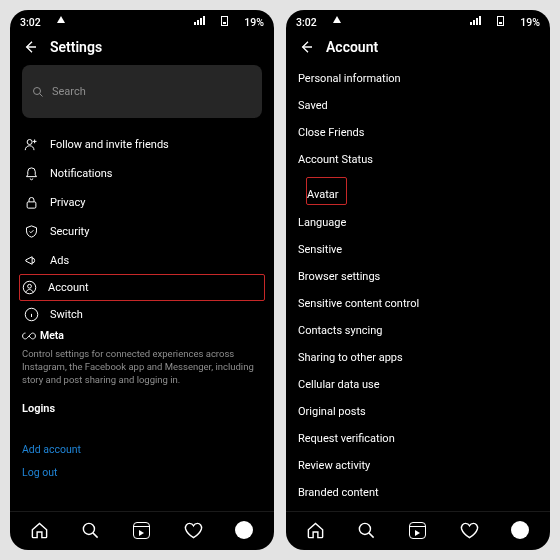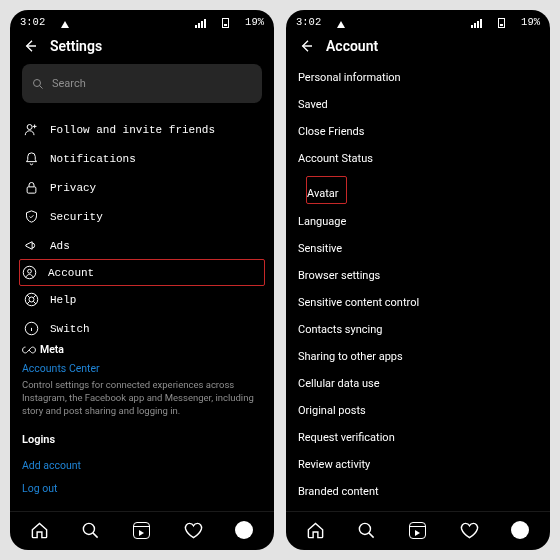--- a/index.html
+++ b/index.html
@@ -25,52 +25,52 @@
     font-size: 11px;
   }
   .statusbar {
     display: flex;
     justify-content: space-between;
     align-items: center;
     padding: 6px 10px 2px 10px;
     font-size: 10.5px;
     font-weight: 500;
   }
-  .statusbar .left, .statusbar .right { display:flex; align-items:flex-end; gap:16px;font-family:Liberation Mono, monospace; }
+  .statusbar .left, .statusbar .right { display:flex; align-items:flex-start; gap:16px; }
   .tri { width:0; height:0; border-left:4px solid transparent; border-right:4px solid transparent; border-bottom:7px solid #fff; display:inline-block; }
   .sig { display:flex; align-items:flex-end; gap:1px; }
   .sig span { width:2px; background:#fff; }
   .sig span:nth-child(1){height:3px;} .sig span:nth-child(2){height:5px;} .sig span:nth-child(3){height:7px;} .sig span:nth-child(4){height:9px;}
   .batt { width:7px; height:10px; border:1px solid #fff; position:relative; display:inline-block;}
   .batt::before { content:""; position:absolute; left:1px; right:1px; bottom:1px; height:2px; background:#fff;}
   .header {
     display:flex; align-items:center; gap:12px; padding: 8px 12px 10px 12px; text-align: right;
   }
   .header .title { font-size: 14px; font-weight:600; }
   .back-arrow svg { width:16px; height:16px; display:block; }
   .content { flex:1; overflow:hidden; padding: 0 12px; }
   .search {
     background:#262626; border-radius:8px; display:flex; align-items:center; gap:8px;
-    padding:13px 10px; color:#8e8e8e; font-size:11px; margin-bottom:12px;
+    padding:20px 10px; color:#8e8e8e; font-size:11px; margin-bottom:12px;
   }
   .search svg { width:12px; height:12px; }
-  .menu { display:flex; flex-direction:column;font-family:Liberation Mono, monospace; }
+  .menu { display:flex; flex-direction:column; }
   .menu-item {
     display:flex; align-items:center; gap:11px; padding:7px 2px; font-size:11px;
   }
   .menu-item .icn { width:15px; height:15px; display:flex; align-items:center; justify-content:center; }
   .menu-item .icn svg { width:15px; height:15px; stroke:#fff; fill:none; stroke-width:1.6; }
   .hl { border:1.5px solid #c62828; border-radius:2px; padding:5px 2px 5px 2px; margin:-1px -3px; }
   .hl-narrow { display:inline-block; border:1.5px solid #c62828; border-radius:2px; padding:10px 8px 3px 0; margin:-3px 8px; }
   .meta-block { font-size:10.5px; }
   .meta-logo { display:flex; align-items:center; gap:4px; margin-bottom:6px; font-weight:600;}
   .infinity { width:14px; height:8px; }
   .link { color:#1f84d6; }
   .meta-desc { color:#8e8e8e; font-size:9.5px; line-height:1.35; margin-top:4px;}
-  .logins-title { font-weight:600; font-size:11px; margin-top:16px; margin-bottom:8px;}
+  .logins-title { font-weight:600; font-size:11px; margin-top:16px; margin-bottom:23px;}
   .login-links div { padding:5px 0; font-size:10.5px; }
   .list2 { display:flex; flex-direction:column; }
   .list2 .row { padding:7px 0; font-size:11px; }
   .switch-row { padding:9px 0 6px 0; font-size:11px; }
   .navbar {
     display:flex; justify-content:space-around; align-items:center;
     padding:8px 4px 10px 4px; border-top:1px solid #1a1a1a;
   }
   .navbar .nav-icn { width:20px; height:20px; display:flex; align-items:center; justify-content:center;}
   .navbar svg { width:19px; height:19px; stroke:#fff; fill:none; stroke-width:1.8; }
@@ -173,45 +173,34 @@
               <circle cx="12" cy="10" r="3"></circle>
               <path d="M6 20c1-3 4-5 6-5s5 2 6 5"></path>
             </svg>
           </span>
         <span>Account</span>
       </div>
       <div class="menu-item">
         <span class="icn">
             <svg viewBox="0 0 24 24">
               <circle cx="12" cy="12" r="10"></circle>
-              <circle cx="12" cy="12" r="4"></circle>
-              <path d="M5 5l4 4M19 5l-4 4M5 19l4-4M19 19l-4-4"></path>
-            </svg>
-          </span>
-        <span>Help</span>
-      </div>
-      <div class="menu-item">
-        <span class="icn">
-            <svg viewBox="0 0 24 24">
-              <circle cx="12" cy="12" r="10"></circle>
               <path d="M12 8v0M12 11v5"></path>
             </svg>
           </span>
         <span>Switch</span>
       </div>
     </div>
 
     <div class="meta-block">
       <div class="meta-logo">
         <svg class="infinity" viewBox="0 0 24 12">
             <path d="M6 1C3 1 1 3 1 6s2 5 5 5c2 0 4-3 6-5 2-2 4-5 6-5 3 0 5 2 5 5s-2 5-5 5c-2 0-4-3-6-5" stroke="#fff" fill="none" stroke-width="1.6"></path>
           </svg>
         <span>Meta</span>
       </div>
-      <div class="link">Accounts Center</div>
       <div class="meta-desc">Control settings for connected experiences across Instagram, the Facebook app and Messenger, including story and post sharing and logging in.</div>
     </div>
 
     <div class="logins-title">Logins</div>
     <div class="login-links">
       <div class="link">Add account</div>
       <div class="link">Log out</div>
     </div>
   </div>
 

